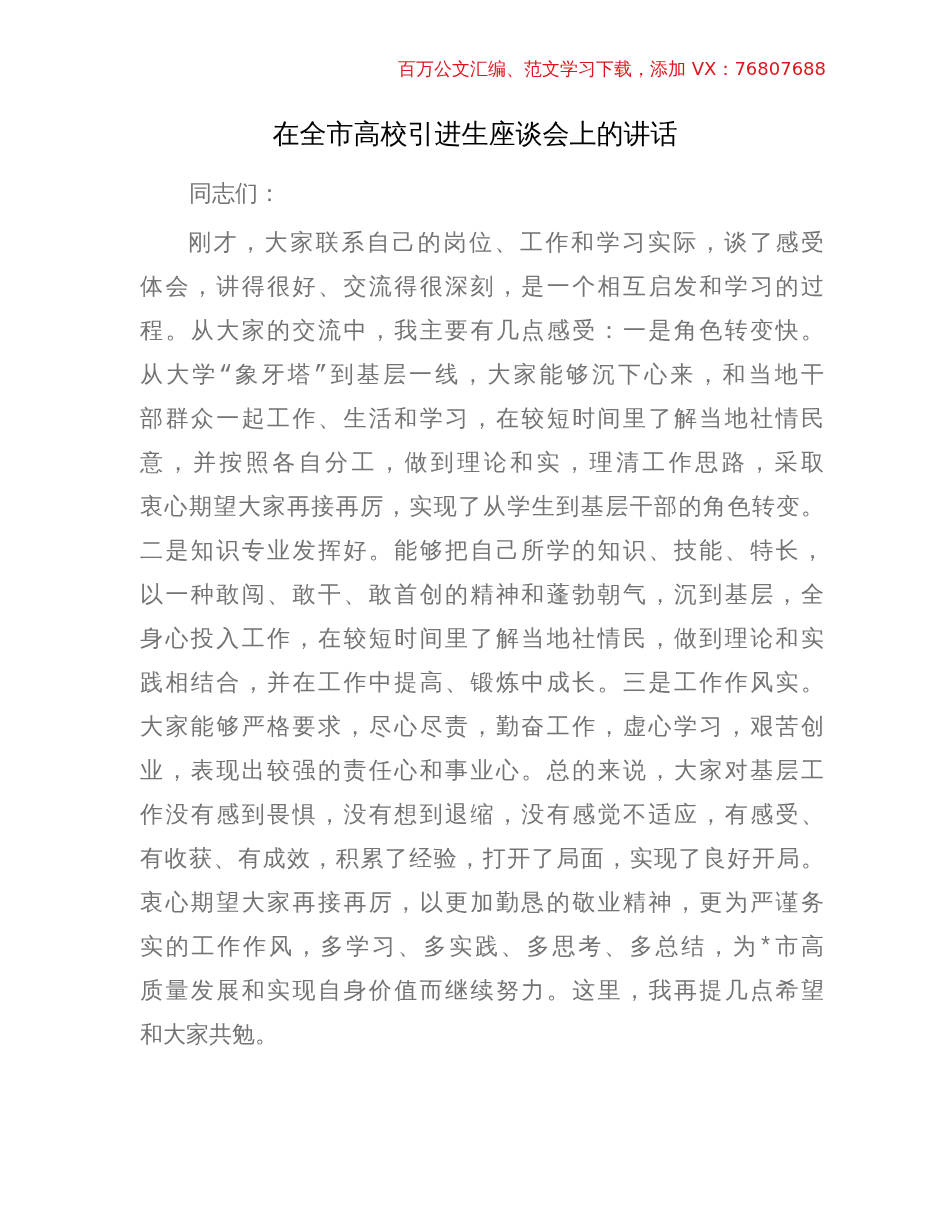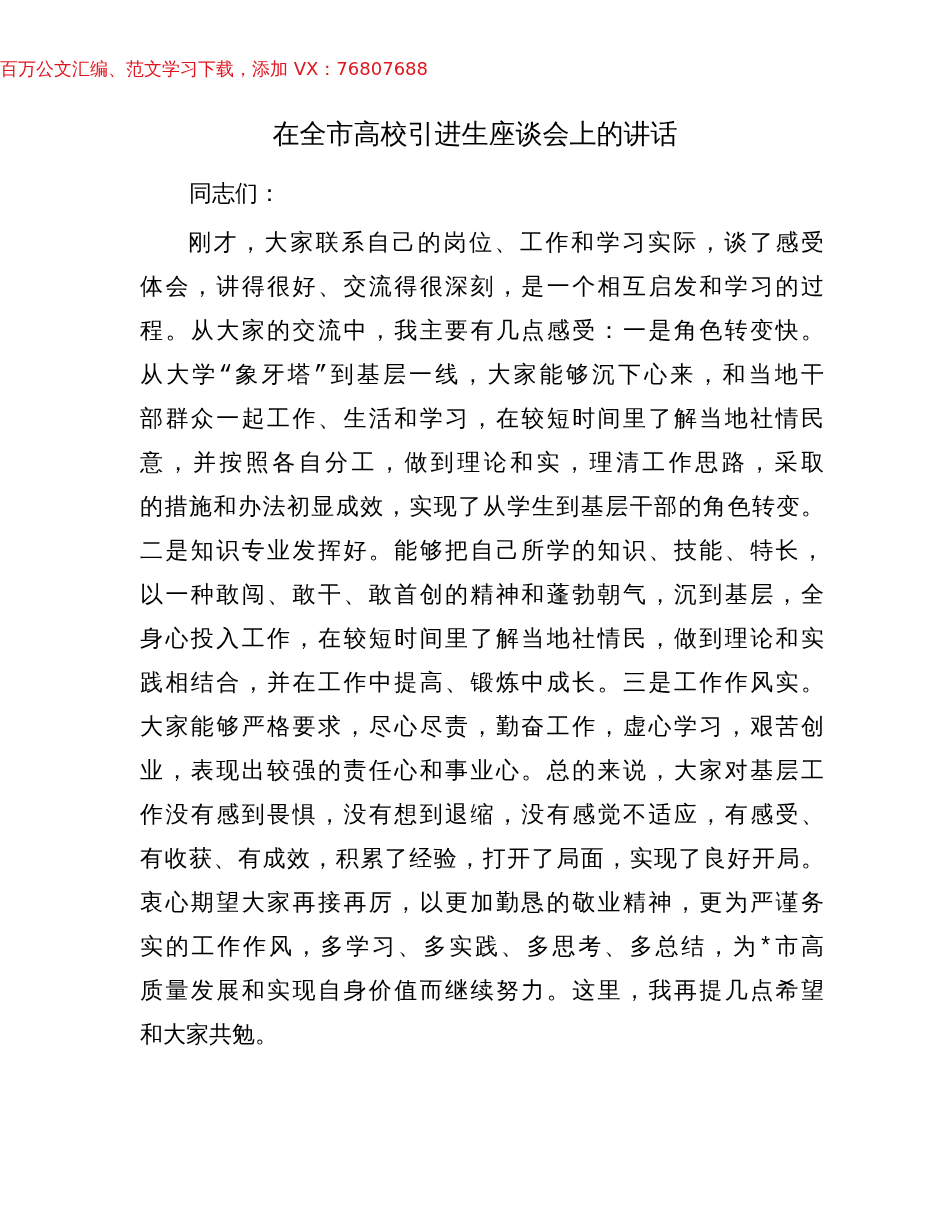--- a/index.html
+++ b/index.html
@@ -19,42 +19,42 @@
       position: absolute;
       left: 0; top: 0;
       width: 950px; height: 1230px;
       background: #ffffff;
     }
     .watermark {
       position: absolute;
       top: 55px;
       left: 0;
       width: 826px;
-      text-align: left;
+      text-align: right;
       font-size: 18px;
       line-height: 28px;
       color: #e0141e;
       letter-spacing: 0px;
     }
     .title {
       position: absolute;
       top: 112px;
       left: 0;
       width: 950px;
       text-align: center;
       font-size: 27px;
       line-height: 44px;
       color: #000000;
     }
     .body-text {
       position: absolute;
       left: 140px;
       width: 684px;
       font-size: 23px;
-      color: #000000;
+      color: #737373;
     }
     .salutation {
       top: 174px;
       left: 189px;
       line-height: 38px;
     }
     .paragraph {
       top: 222px;
       line-height: 44px;
       text-align: justify;
@@ -83,21 +83,21 @@
   <div class="watermark">百万公文汇编、范文学习下载，添加 VX：76807688</div>
   <div class="title">在全市高校引进生座谈会上的讲话</div>
   <div class="body-text salutation">同志们：</div>
   <div class="body-text paragraph" style="text-indent:0;">
     <span class="line first">刚才，大家联系自己的岗位、工作和学习实际，谈了感受</span>
     <span class="line">体会，讲得很好、交流得很深刻，是一个相互启发和学习的过</span>
     <span class="line">程。从大家的交流中，我主要有几点感受：一是角色转变快。</span>
     <span class="line">从大学“象牙塔”到基层一线，大家能够沉下心来，和当地干</span>
     <span class="line">部群众一起工作、生活和学习，在较短时间里了解当地社情民</span>
     <span class="line">意，并按照各自分工，做到理论和实，理清工作思路，采取</span>
-    <span class="line">的措施和办法初显成效，实现了从学生到基层干部的角色转变。</span>
+    <span class="line">衷心期望大家再接再厉，实现了从学生到基层干部的角色转变。</span>
     <span class="line">二是知识专业发挥好。能够把自己所学的知识、技能、特长，</span>
     <span class="line">以一种敢闯、敢干、敢首创的精神和蓬勃朝气，沉到基层，全</span>
     <span class="line">身心投入工作，在较短时间里了解当地社情民，做到理论和实</span>
     <span class="line">践相结合，并在工作中提高、锻炼中成长。三是工作作风实。</span>
     <span class="line">大家能够严格要求，尽心尽责，勤奋工作，虚心学习，艰苦创</span>
     <span class="line">业，表现出较强的责任心和事业心。总的来说，大家对基层工</span>
     <span class="line">作没有感到畏惧，没有想到退缩，没有感觉不适应，有感受、</span>
     <span class="line">有收获、有成效，积累了经验，打开了局面，实现了良好开局。</span>
     <span class="line">衷心期望大家再接再厉，以更加勤恳的敬业精神，更为严谨务</span>
     <span class="line">实的工作作风，多学习、多实践、多思考、多总结，为*市高</span>

